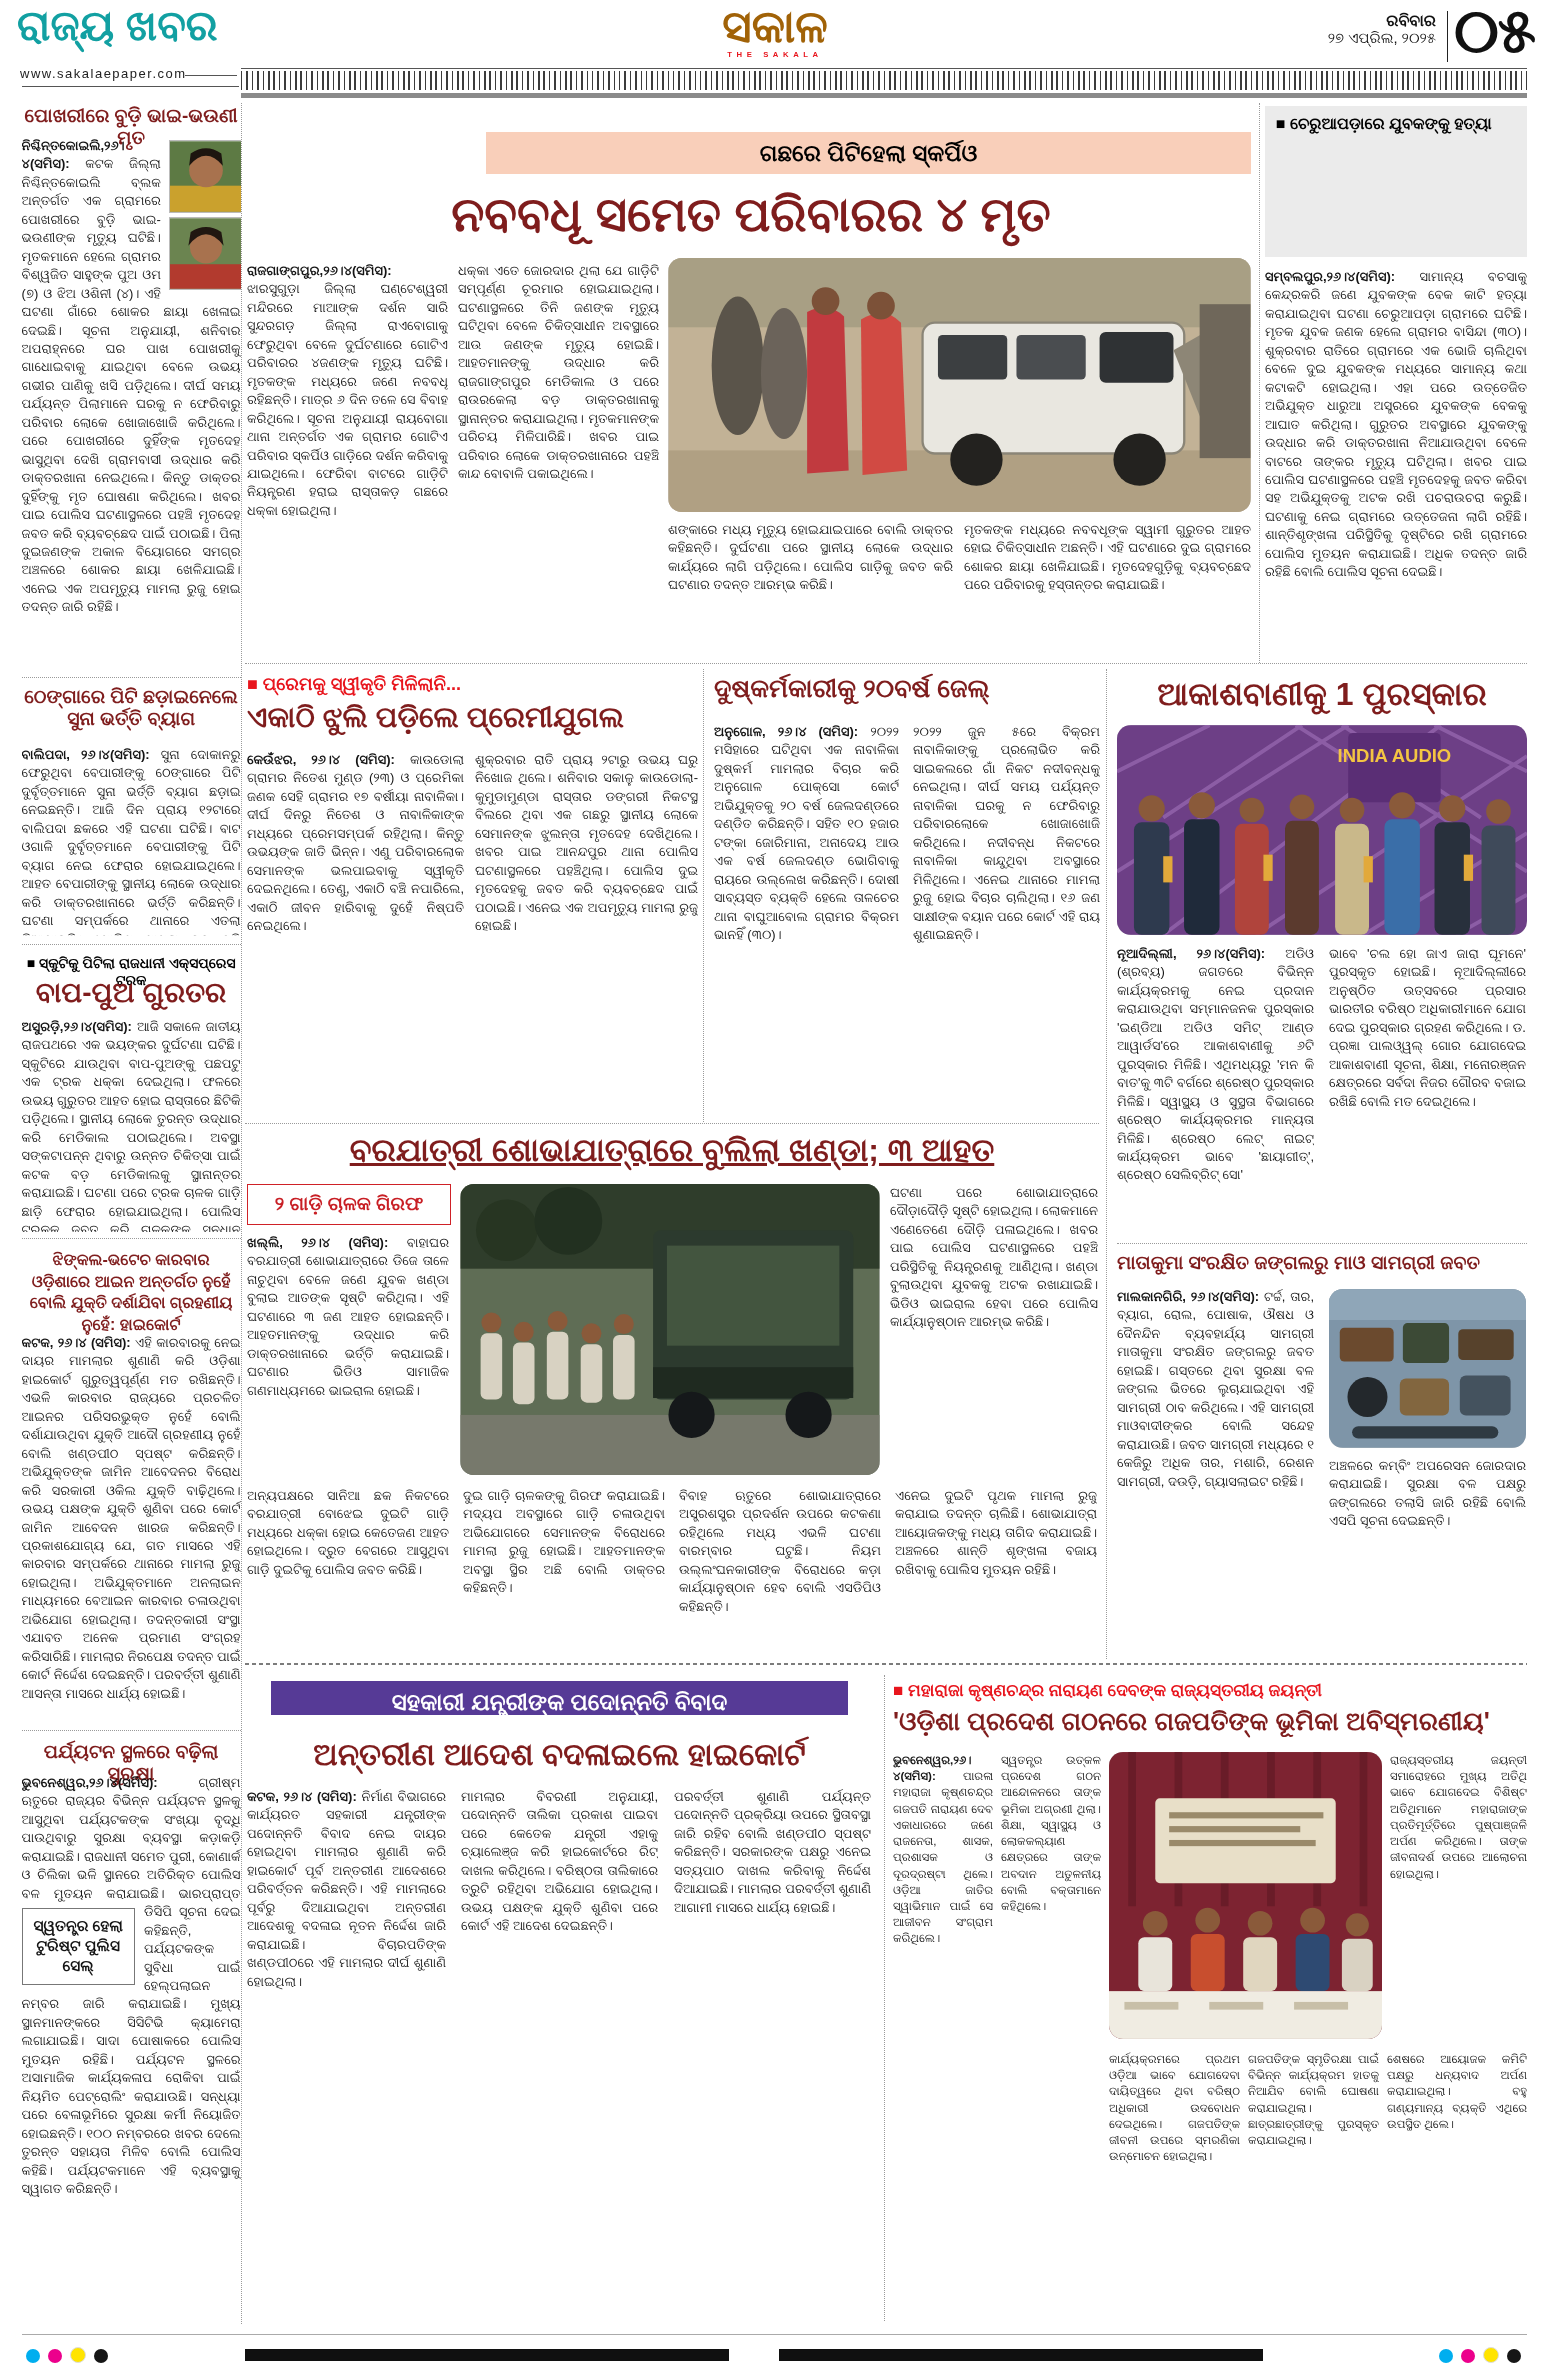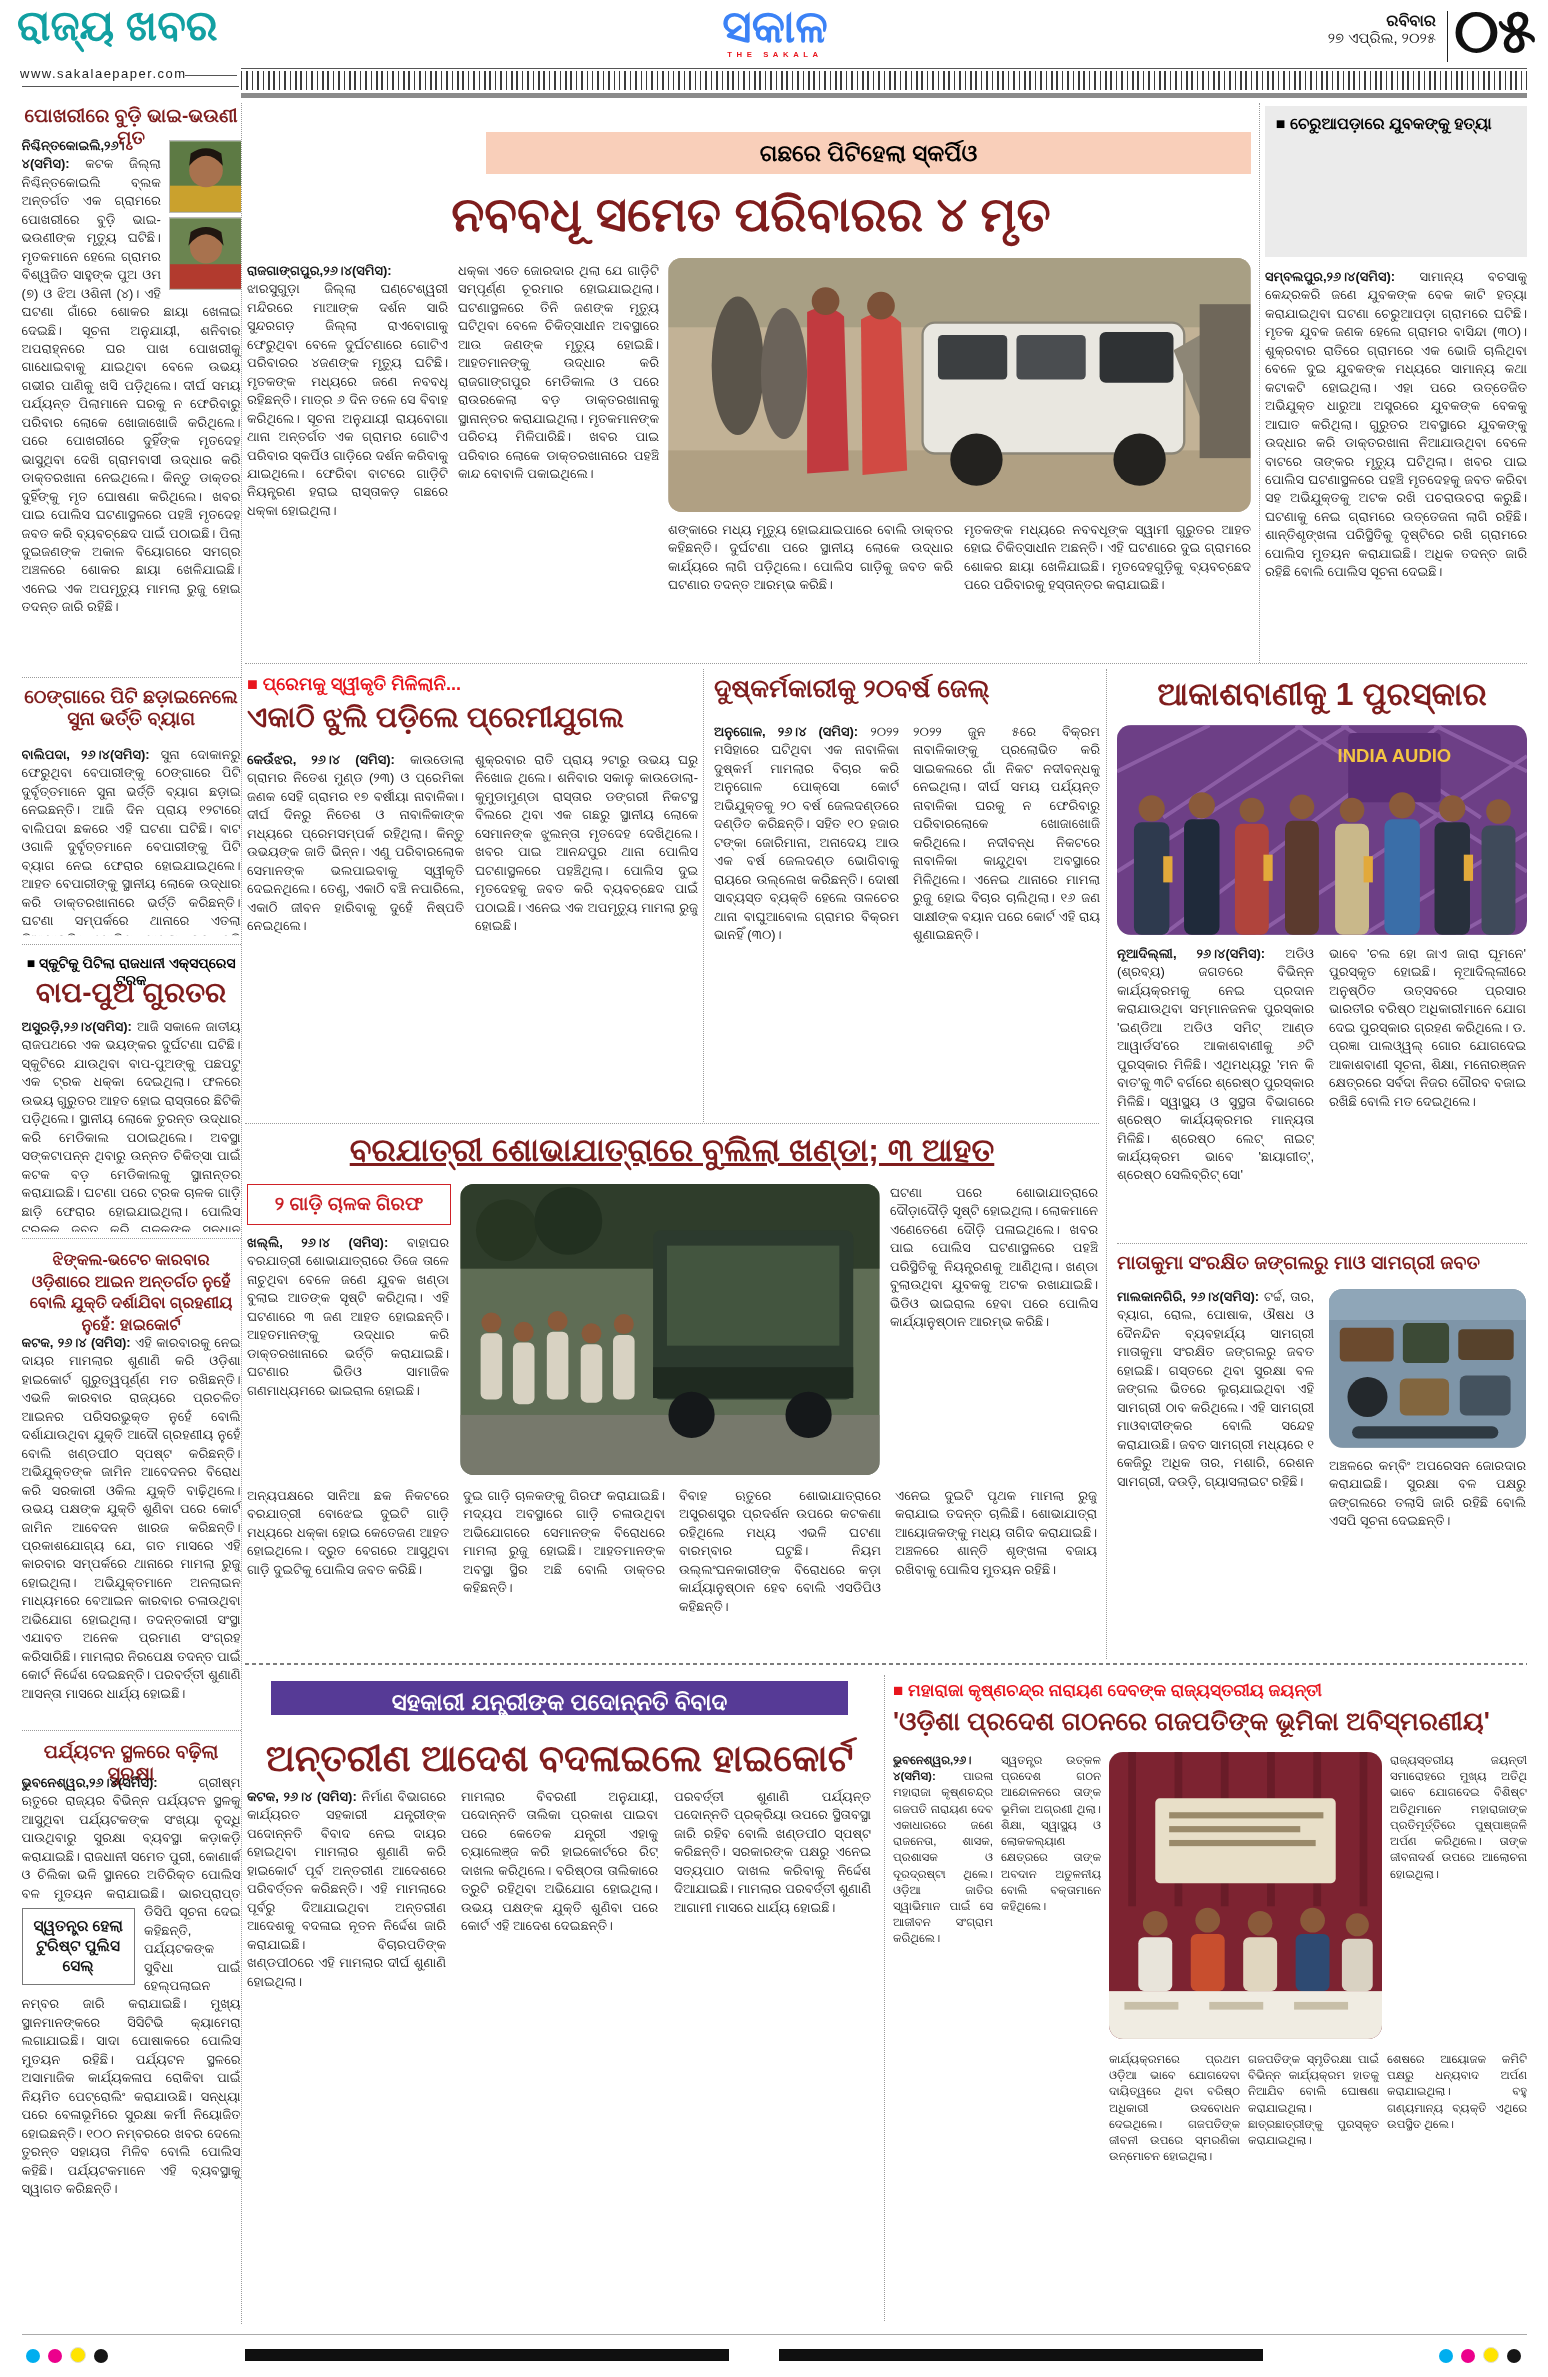--- a/index.html
+++ b/index.html
@@ -24,21 +24,21 @@
   .kid-photo svg{display:block;width:100%;height:100%;}
   .tour-box{float:left;width:102px;border:1.5px solid #777;padding:7.7px 4.6px;margin:4.6px 9.3px 4.6px 0;
             text-align:center;font-weight:800;font-size:15.4px;line-height:1.3;background:#fff;}
   .salmon-banner{background:#f9cfba;font-weight:800;font-size:23px;line-height:42px;text-align:center;color:#000;}
   .purple-banner{background:#563a96;color:#fff;font-weight:800;font-size:23px;line-height:43px;text-align:center;}
   .gray-panel{background:#ebebeb;padding:9.3px 10.8px;box-sizing:border-box;}
   .red-box{border:1.5px solid #cf2127;color:#c81f25;font-weight:800;font-size:19px;
            line-height:37px;text-align:center;background:#fff;}
   .masthead-section{color:#12a0a2;font-weight:800;font-size:42px;line-height:1.1;}
   .website{font-size:13px;letter-spacing:1.5px;color:#222;}
-  .logo-main{font-weight:900;font-size:45px;line-height:1.05;color:#3b82f6;}
+  .logo-main{font-weight:900;font-size:45px;line-height:1.05;color:#a16207;}
   .logo-sub{color:#e8151d;font-size:7.7px;letter-spacing:4.6px;font-weight:bold;}
   .daydate1{font-weight:800;font-size:16px;}
   .daydate2{font-size:14.7px;}
   .page-num{font-weight:800;font-size:62px;letter-spacing:-1.5px;line-height:1;}
   .dot{width:14px;height:14px;border-radius:50%;display:inline-block;margin-right:4.6px;}
 </style>
 </head>
 <body>
 
 <div class="abs masthead-section" style="left:17px;top:3.1px;width:416px;">ରାଜ୍ୟ ଖବର</div>
@@ -313,21 +313,21 @@
 <div class="abs body-text" style="left:679px;top:1487px;width:202px;height:163px;">
   <span>ବିବାହ ଋତୁରେ ଶୋଭାଯାତ୍ରାରେ ଅସ୍ତ୍ରଶସ୍ତ୍ର ପ୍ରଦର୍ଶନ ଉପରେ କଟକଣା ରହିଥିଲେ ମଧ୍ୟ ଏଭଳି ଘଟଣା ବାରମ୍ବାର ଘଟୁଛି। ନିୟମ ଉଲ୍ଲଂଘନକାରୀଙ୍କ ବିରୋଧରେ କଡ଼ା କାର୍ଯ୍ୟାନୁଷ୍ଠାନ ହେବ ବୋଲି ଏସଡିପିଓ କହିଛନ୍ତି।</span>
 </div>
 <div class="abs body-text" style="left:895px;top:1487px;width:202px;height:163px;">
   <span>ଏନେଇ ଦୁଇଟି ପୃଥକ ମାମଲା ରୁଜୁ କରାଯାଇ ତଦନ୍ତ ଚାଲିଛି। ଶୋଭାଯାତ୍ରା ଆୟୋଜକଙ୍କୁ ମଧ୍ୟ ତାଗିଦ କରାଯାଇଛି। ଅଞ୍ଚଳରେ ଶାନ୍ତି ଶୃଙ୍ଖଳା ବଜାୟ ରଖିବାକୁ ପୋଲିସ ମୁତୟନ ରହିଛି।</span>
 </div>
 
 <div class="abs finedash" style="left:245px;top:1663px;width:1282px;height:2.3px;"></div>
 
 <div class="abs purple-banner" style="left:271px;top:1681px;width:577px;height:34px;">ସହକାରୀ ଯନ୍ତ୍ରୀଙ୍କ ପଦୋନ୍ନତି ବିବାଦ</div>
-<div class="abs headline ctr" style="left:247px;top:1737px;width:625px;font-size:37px;text-align:center;">ଅନ୍ତରୀଣ ଆଦେଶ ବଦଳାଇଲେ ହାଇକୋର୍ଟ</div>
+<div class="abs headline ctr" style="left:247px;top:1737px;width:625px;font-size:31px;text-align:center;">ଅନ୍ତରୀଣ ଆଦେଶ ବଦଳାଇଲେ ହାଇକୋର୍ଟ</div>
 <div class="abs body-text" style="left:247px;top:1788px;width:199px;height:532px;">
   <b class="dateline">କଟକ, ୨୬।୪ (ସମିସ):</b>
   <span>ନିର୍ମାଣ ବିଭାଗରେ କାର୍ଯ୍ୟରତ ସହକାରୀ ଯନ୍ତ୍ରୀଙ୍କ ପଦୋନ୍ନତି ବିବାଦ ନେଇ ଦାୟର ହୋଇଥିବା ମାମଲାର ଶୁଣାଣି କରି ହାଇକୋର୍ଟ ପୂର୍ବ ଅନ୍ତରୀଣ ଆଦେଶରେ ପରିବର୍ତ୍ତନ କରିଛନ୍ତି। ଏହି ମାମଲାରେ ପୂର୍ବରୁ ଦିଆଯାଇଥିବା ଅନ୍ତରୀଣ ଆଦେଶକୁ ବଦଳାଇ ନୂତନ ନିର୍ଦ୍ଦେଶ ଜାରି କରାଯାଇଛି। ବିଚାରପତିଙ୍କ ଖଣ୍ଡପୀଠରେ ଏହି ମାମଲାର ଦୀର୍ଘ ଶୁଣାଣି ହୋଇଥିଲା।</span>
 </div>
 <div class="abs body-text" style="left:461px;top:1788px;width:197px;height:532px;">
   <span>ମାମଲାର ବିବରଣୀ ଅନୁଯାୟୀ, ପଦୋନ୍ନତି ତାଲିକା ପ୍ରକାଶ ପାଇବା ପରେ କେତେକ ଯନ୍ତ୍ରୀ ଏହାକୁ ଚ୍ୟାଲେଞ୍ଜ କରି ହାଇକୋର୍ଟରେ ରିଟ୍ ଦାଖଲ କରିଥିଲେ। ବରିଷ୍ଠତା ତାଲିକାରେ ତ୍ରୁଟି ରହିଥିବା ଅଭିଯୋଗ ହୋଇଥିଲା। ଉଭୟ ପକ୍ଷଙ୍କ ଯୁକ୍ତି ଶୁଣିବା ପରେ କୋର୍ଟ ଏହି ଆଦେଶ ଦେଇଛନ୍ତି।</span>
 </div>
 <div class="abs body-text" style="left:674px;top:1788px;width:197px;height:532px;">
   <span>ପରବର୍ତ୍ତୀ ଶୁଣାଣି ପର୍ଯ୍ୟନ୍ତ ପଦୋନ୍ନତି ପ୍ରକ୍ରିୟା ଉପରେ ସ୍ଥିତାବସ୍ଥା ଜାରି ରହିବ ବୋଲି ଖଣ୍ଡପୀଠ ସ୍ପଷ୍ଟ କରିଛନ୍ତି। ସରକାରଙ୍କ ପକ୍ଷରୁ ଏନେଇ ସତ୍ୟପାଠ ଦାଖଲ କରିବାକୁ ନିର୍ଦ୍ଦେଶ ଦିଆଯାଇଛି। ମାମଲାର ପରବର୍ତ୍ତୀ ଶୁଣାଣି ଆଗାମୀ ମାସରେ ଧାର୍ଯ୍ୟ ହୋଇଛି।</span>
 </div>

